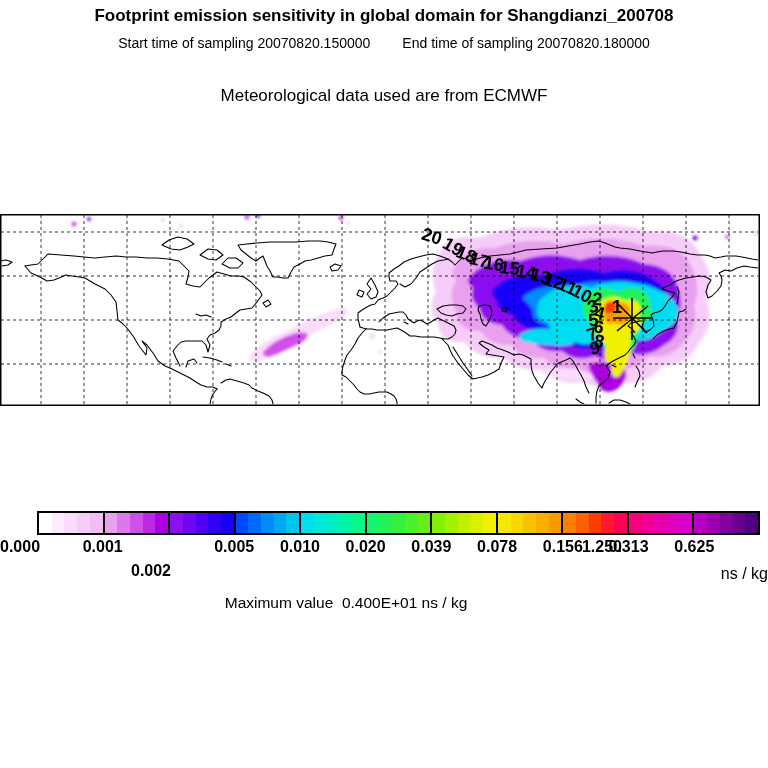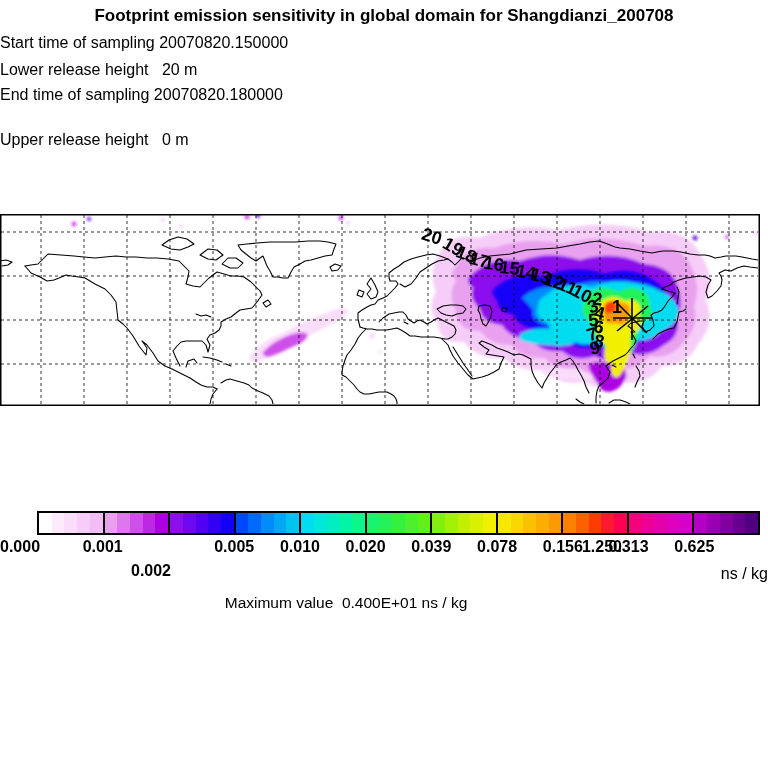--- a/index.html
+++ b/index.html
@@ -1,21 +1,21 @@
 <!DOCTYPE html>
 <html><head>
 <meta charset="utf-8">
 <style>
   html,body{margin:0;padding:0;background:#fff;}
   .page{position:relative;width:768px;height:768px;background:#fff;overflow:hidden;
         font-family:"Liberation Sans",sans-serif;color:#000;}
   .hline{position:absolute;left:0;width:768px;text-align:center;font-size:17px;
          line-height:20px;white-space:pre;}
   .hrow{position:absolute;left:0;width:768px;display:flex;justify-content:center;
-        font-size:16px;line-height:20px;white-space:pre;flex-direction:column;}
+        font-size:14px;line-height:20px;white-space:pre;}
   .title{font-weight:bold;}
   #map-wrap{position:absolute;left:0;top:214px;width:760px;height:192px;}
   #map-svg{display:block;width:760px;height:192px;}
   #coast polyline, #coast path{fill:none;stroke:#000;stroke-width:1.05;
         stroke-linejoin:round;stroke-linecap:round;}
   #grid line{stroke:#000;stroke-width:0.8;stroke-dasharray:3,3;}
   #traj-labels text{font-family:"Liberation Sans",sans-serif;font-weight:bold;
         font-size:18px;fill:#000;text-anchor:middle;}
   #source-marker line{stroke:#000;stroke-width:1.6;}
   #colorbar{position:absolute;left:37px;top:511px;width:723px;height:24px;display:flex;}
@@ -33,24 +33,21 @@
 </head>
 <body>
 
 <div class="page">
 
   <div class="hline title" style="top:6px">Footprint emission sensitivity in global domain for Shangdianzi_200708</div>
   <div class="hrow" style="top:33px;gap:32px">
     <span>Start time of sampling 20070820.150000</span>
     <span>End time of sampling 20070820.180000</span>
   </div>
-  <div class="hrow" style="top:60px;gap:50px">
-    <span>Lower release height   20 m</span>
-    <span>Upper release height   0 m</span>
-  </div>
+  <div class="hline" style="top:86px">Meteorological data used are from ECMWF</div>
 
   <div id="map-wrap">
     <svg id="map-svg" viewBox="0 0 760 192" xmlns="http://www.w3.org/2000/svg">
       <defs>
         <filter id="soft" x="-20%" y="-20%" width="140%" height="140%">
           <feGaussianBlur stdDeviation="1.8"></feGaussianBlur>
         </filter>
         <clipPath id="mapclip">
             <rect x="1" y="1" width="757" height="189"></rect>
           </clipPath>

